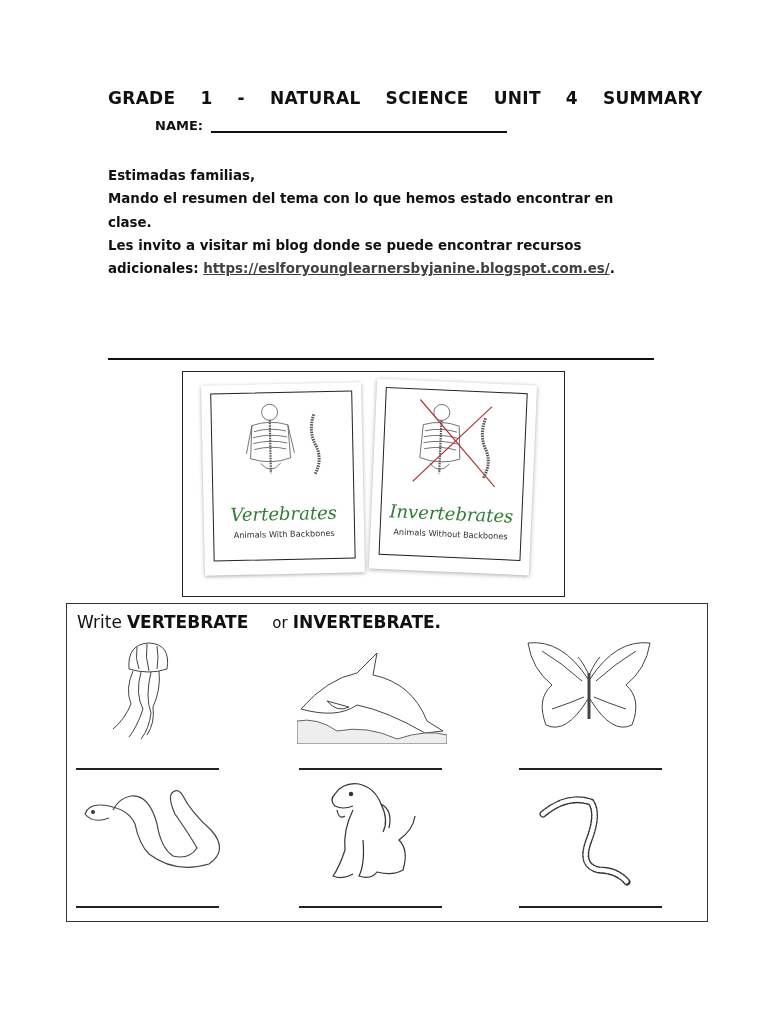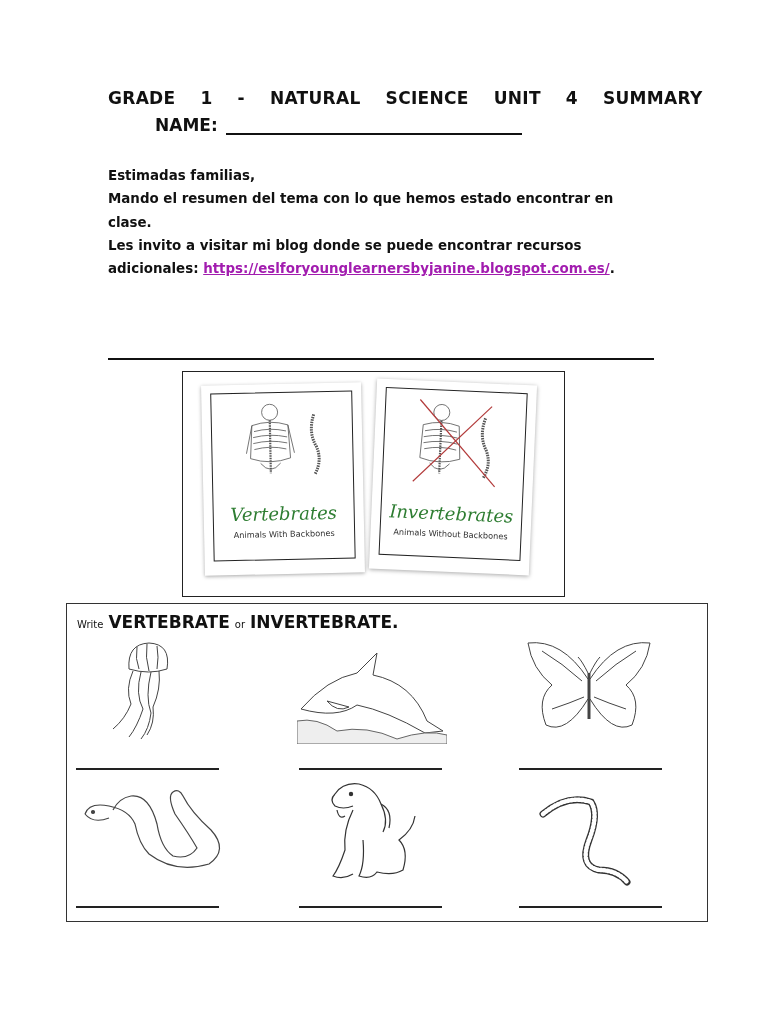--- a/index.html
+++ b/index.html
@@ -6,29 +6,29 @@
   html, body { width: 768px; height: 1024px; background: #ffffff; overflow: hidden; }
   body { position: relative; font-family: "DejaVu Sans", sans-serif; color: #111; }
 
   .title-line {
     position: absolute; left: 108px; top: 88px; width: 550px;
     font-size: 17px; font-weight: bold; letter-spacing: 0.3px;
     display: flex; justify-content: space-between; white-space: nowrap; gap: 25px;
   }
   .name-line {
     position: absolute; left: 155px; top: 115px;
-    font-size: 17px; font-weight: bold; display: flex; align-items: flex-end;
+    font-size: 13px; font-weight: bold; display: flex; align-items: flex-end;
   }
   .name-blank { display: inline-block; width: 296px; border-bottom: 2px solid #111; height: 18px; margin-left: 8px; }
 
   .letter {
     position: absolute; left: 108px; top: 164px; width: 560px;
     font-size: 13.4px; font-weight: bold; line-height: 23.3px;
   }
-  .letter a { color: #a21caf; text-decoration: underline; }
+  .letter a { color: #404040; text-decoration: underline; }
 
   .hr-rule { position: absolute; left: 108px; top: 358px; width: 546px; height: 2px; background: #111; }
 
   .poster-frame {
     position: absolute; left: 182px; top: 371px; width: 383px; height: 226px;
     border: 1px solid #222; background: #fff; overflow: hidden;
   }
   .poster {
     position: absolute; width: 160px; height: 190px; background: #fff;
     box-shadow: 0 1px 4px rgba(0,0,0,0.35);
@@ -43,21 +43,21 @@
 
   .worksheet {
     position: absolute; left: 66px; top: 603px; width: 642px; height: 319px;
     border: 1.5px solid #333;
   }
   .ws-heading {
     position: absolute; left: 10px; top: 8px; font-size: 15px; white-space: nowrap;
     display: flex; align-items: baseline; gap: 5px;
   }
   .ws-heading .kw { font-weight: bold; font-size: 17px; text-underline-offset: 3px; }
-  .ws-heading .sm { font-size: 10px; }
+  .ws-heading .sm { font-size: 17px; }
 
   .animal { position: absolute; width: 160px; height: 110px; }
   .animal svg { width: 100%; height: 100%; }
   .answer-line { position: absolute; width: 143px; height: 1.5px; background: #222; }
 </style>
 </head>
 <body>
 
 <div class="title-line">
   <span>GRADE</span>
@@ -122,21 +122,21 @@
       <div class="poster-title" style="top:112px;">Invertebrates</div>
       <div class="poster-sub" style="top:138px;">Animals Without Backbones</div>
     </div>
   </div>
 </div>
 
 <div class="worksheet">
   <div class="ws-heading">
     <span class="sm">Write</span>
     <span class="kw">VERTEBRATE</span>
-    <span class="sm" style="font-size:10px;">or</span>
+    <span class="sm" style="font-size:15px;margin-left:19px;">or</span>
     <span class="kw">INVERTEBRATE.</span>
   </div>
 
   <div class="animal" style="left:40px; top:35px; width:80px; height:105px;">
     <svg viewBox="0 0 80 105">
         <g fill="none" stroke="#444" stroke-width="1">
       <path d="M22 30 Q20 5 42 4 Q64 5 60 30 Q42 36 22 30 Z"></path>
       <path d="M30 8 Q28 20 32 30 M40 5 Q38 18 42 32 M50 7 Q52 18 50 30"></path>
       <path d="M26 32 Q18 50 24 65 Q18 80 6 90 M34 33 Q28 55 36 70 Q30 88 22 98 M44 33 Q38 58 44 74 Q42 90 34 100 M52 32 Q54 50 46 68 Q48 84 40 96"></path>
     </g>

